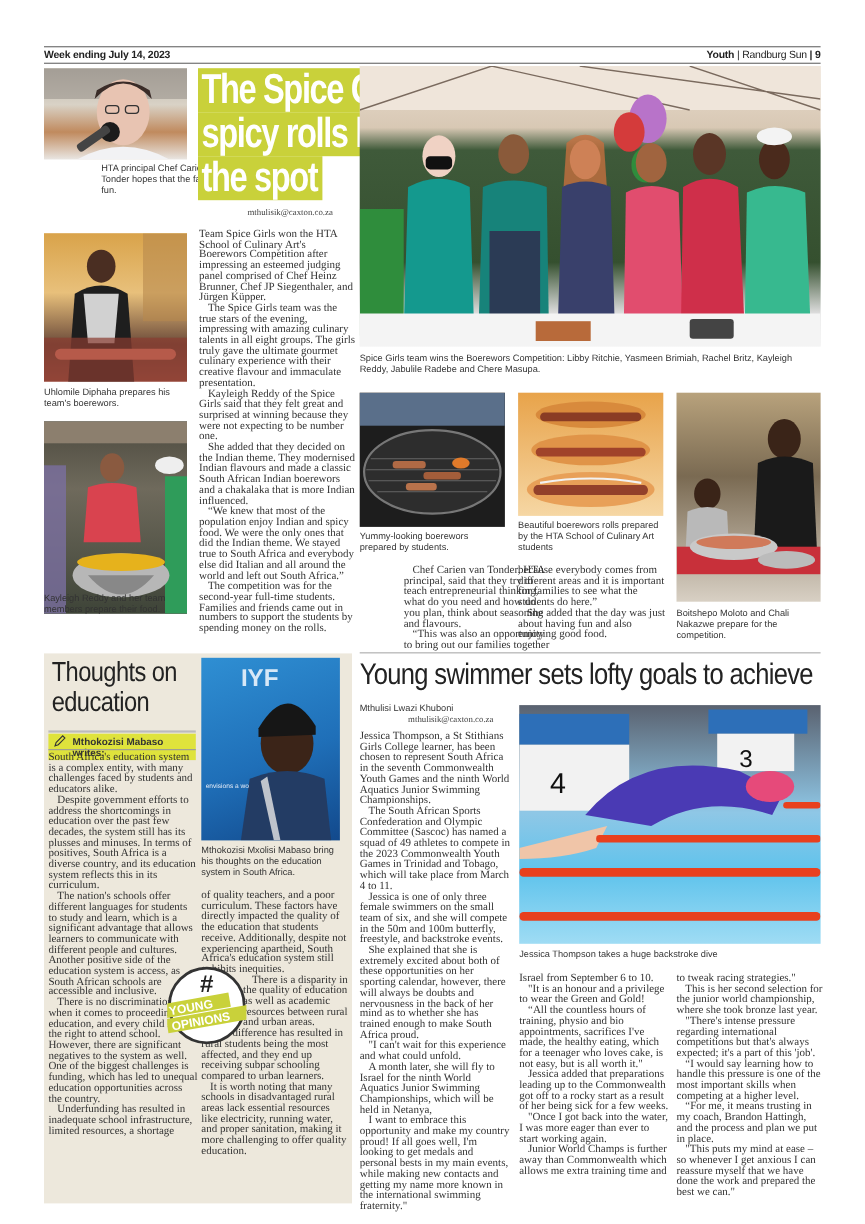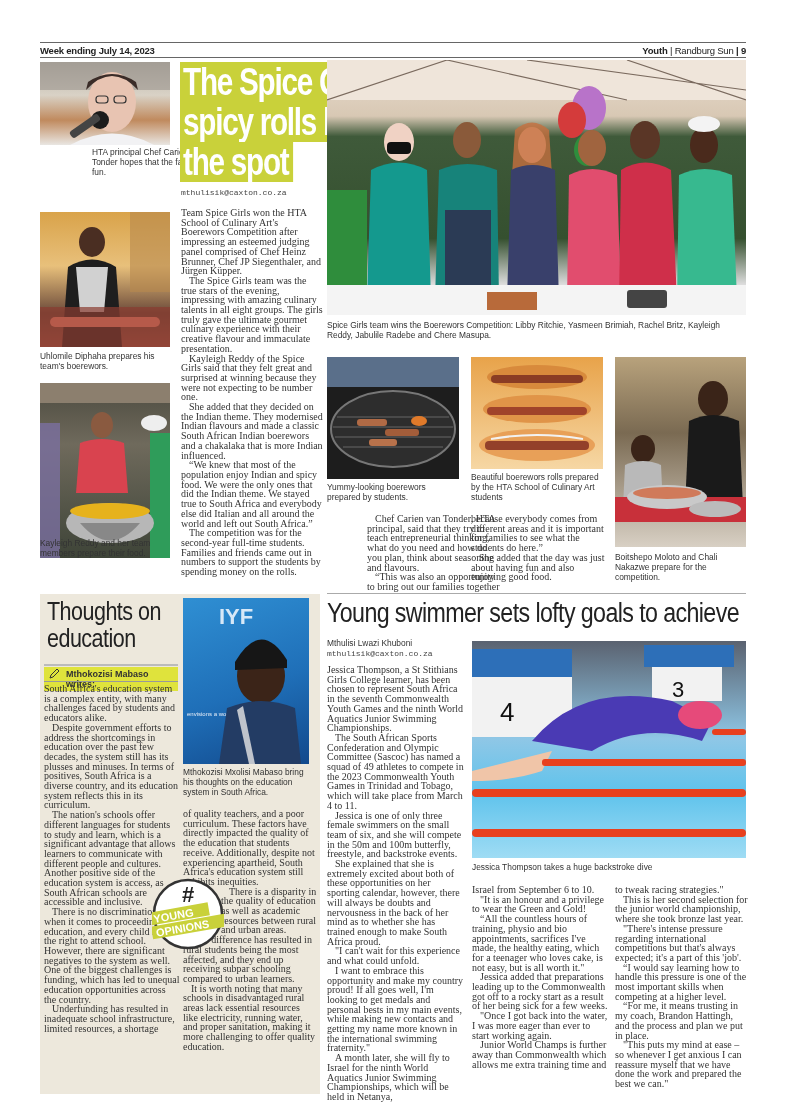--- a/index.html
+++ b/index.html
@@ -8,21 +8,21 @@
   .abs { position: absolute; }
   .rule { position: absolute; height: 1px; background: #777; }
   .hdr { font-family: "Liberation Sans", sans-serif; font-size: 9.5px; font-weight: bold; letter-spacing: -0.2px; color: #222; }
   .hdr .light { font-weight: normal; }
   .caption { font-family: "Liberation Sans", sans-serif; font-size: 8.4px; line-height: 10.2px; color: #333; }
   .body { font-family: "Liberation Serif", serif; font-size: 10px; line-height: 9.7px; color: #333; text-align: left; }
   .body p { text-indent: 8px; }
   .body p.noind { text-indent: 0; }
   .photo { position: absolute; overflow: hidden; }
   .headline-box { background: #c9d13a; color: #fff; font-family: "Liberation Sans", sans-serif; font-weight: bold; font-size: 38px; line-height: 40px; letter-spacing: -1.6px; padding: 0 6px 0 4px; display: inline-block; transform: scaleX(0.78); transform-origin: left; white-space: nowrap; }
-  .email { font-family: Liberation Mono, monospace; font-size: 8px; color: #444; }
+  .email { font-family: Liberation Serif, serif; font-size: 8px; color: #444; margin-left: 44px; }
   .opinion-bg { background: #ede8dc; }
   .thoughts-title { font-family: "Liberation Sans", sans-serif; font-size: 25px; line-height: 27px; color: #222; letter-spacing: -0.6px; transform: scaleX(0.86); transform-origin: left; }
   .writes { background: #dfe33c; font-family: "Liberation Sans", sans-serif; font-size: 9px; font-weight: bold; color: #333; padding: 2px 4px 2px 22px; position: relative; }
   .swim-title { font-family: "Liberation Sans", sans-serif; font-size: 27px; color: #222; letter-spacing: -0.7px; transform: scaleX(0.86); transform-origin: left; white-space: nowrap; }
   .byline { font-family: "Liberation Sans", sans-serif; font-size: 8.4px; color: #333; }
   svg { display: block; }
 </style>
 </head>
 <body>
 
@@ -253,22 +253,22 @@
 <div class="abs swim-title" style="left:327px; top:598px;">Young swimmer sets lofty goals to achieve</div>
 <div class="abs byline" style="left:327px; top:638px;">Mthulisi Lwazi Khuboni</div>
 <div class="abs email" style="left:327px; top:649px;">mthulisik@caxton.co.za</div>
 
 <div class="abs body" style="left:327px; top:665px; width:137px;">
   <p class="noind">Jessica Thompson, a St Stithians Girls College learner, has been chosen to represent South Africa in the seventh Commonwealth Youth Games and the ninth World Aquatics Junior Swimming Championships.</p>
   <p>The South African Sports Confederation and Olympic Committee (Sascoc) has named a squad of 49 athletes to compete in the 2023 Commonwealth Youth Games in Trinidad and Tobago, which will take place from March 4 to 11.</p>
   <p>Jessica is one of only three female swimmers on the small team of six, and she will compete in the 50m and 100m butterfly, freestyle, and backstroke events.</p>
   <p>She explained that she is extremely excited about both of these opportunities on her sporting calendar, however, there will always be doubts and nervousness in the back of her mind as to whether she has trained enough to make South Africa proud.</p>
   <p>"I can't wait for this experience and what could unfold.</p>
+  <p>A month later, she will fly to Israel for the ninth World Aquatics Junior Swimming Championships, which will be held in Netanya,</p>
   <p>I want to embrace this opportunity and make my country proud! If all goes well, I'm looking to get medals and personal bests in my main events, while making new contacts and getting my name more known in the international swimming fraternity."</p>
-  <p>A month later, she will fly to Israel for the ninth World Aquatics Junior Swimming Championships, which will be held in Netanya,</p>
 </div>
 
 <div class="photo" style="left:472px; top:641px; width:274px; height:217px; background:linear-gradient(180deg,#5a6270 0%,#8fc7e6 45%,#5fc3ec 70%,#9fdcf4 100%);">
   <svg width="274" height="217" viewBox="0 0 274 217">
     <rect x="0" y="8" width="100" height="28" fill="#2d6fb8"></rect>
     <rect x="0" y="36" width="100" height="60" fill="#f2f2f2"></rect>
     <text x="28" y="80" font-family="Liberation Sans, sans-serif" font-size="26" fill="#111">4</text>
     <rect x="172" y="4" width="90" height="22" fill="#2d6fb8"></rect>
     <rect x="180" y="26" width="70" height="34" fill="#f2f2f2"></rect>
     <text x="200" y="56" font-family="Liberation Sans, sans-serif" font-size="22" fill="#111">3</text>

